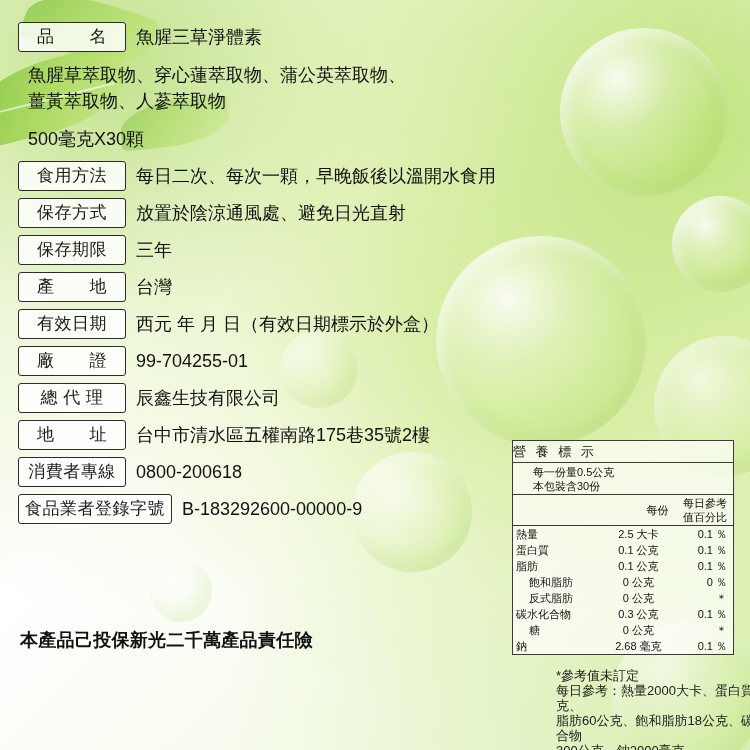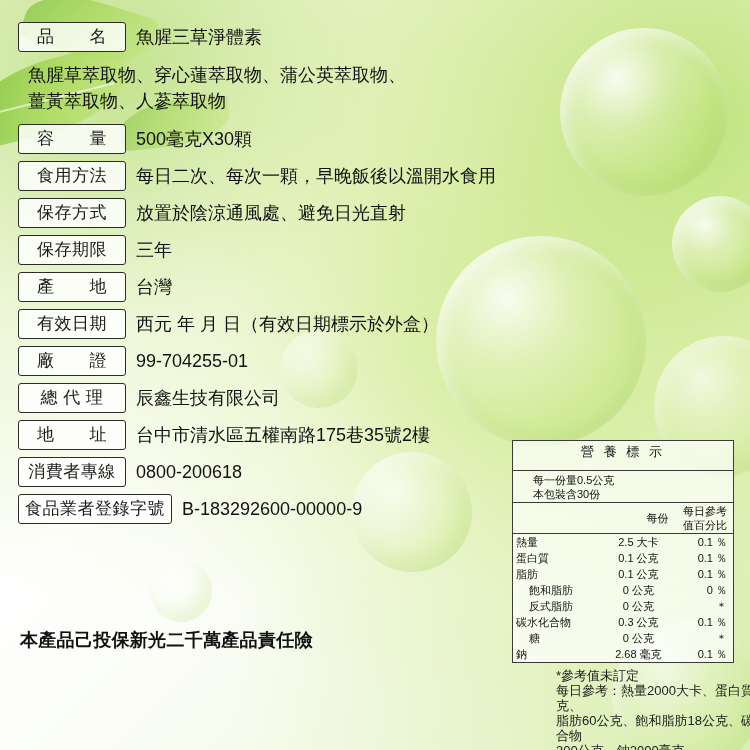--- a/index.html
+++ b/index.html
@@ -113,24 +113,23 @@
     left: 512px;
     top: 440px;
     width: 222px;
     border: 1px solid #3a3a3a;
     background: rgba(255,255,255,0.70);
     box-sizing: border-box;
     font-size: 11px;
     color: #121212;
   }
   .nutri-title {
-    text-align: center;
     font-size: 13px;
     letter-spacing: 3px;
-    padding: 2px 0 9px;
+    padding: 2px 0 1px;
     border-bottom: 1px solid #3a3a3a;
   }
   .nutri-sub {
     padding: 2px 4px 1px 20px;
     line-height: 14px;
     font-size: 11px;
   }
   .nutri-table {
     width: 100%;
     border-collapse: collapse;
@@ -187,21 +186,20 @@
       <div class="label">品　　名</div>
       <div class="value">魚腥三草淨體素</div>
     </div>
 
     <div class="row">
       <div class="value tall">魚腥草萃取物、穿心蓮萃取物、蒲公英萃取物、
 薑黃萃取物、人蔘萃取物</div>
     </div>
 
     <div class="row">
-      <div class="label">容　　量</div>
       <div class="value">500毫克X30顆</div>
     </div>
 
     <div class="row">
       <div class="label">食用方法</div>
       <div class="value">每日二次、每次一顆，早晚飯後以溫開水食用</div>
     </div>
 
     <div class="row">
       <div class="label">保存方式</div>

